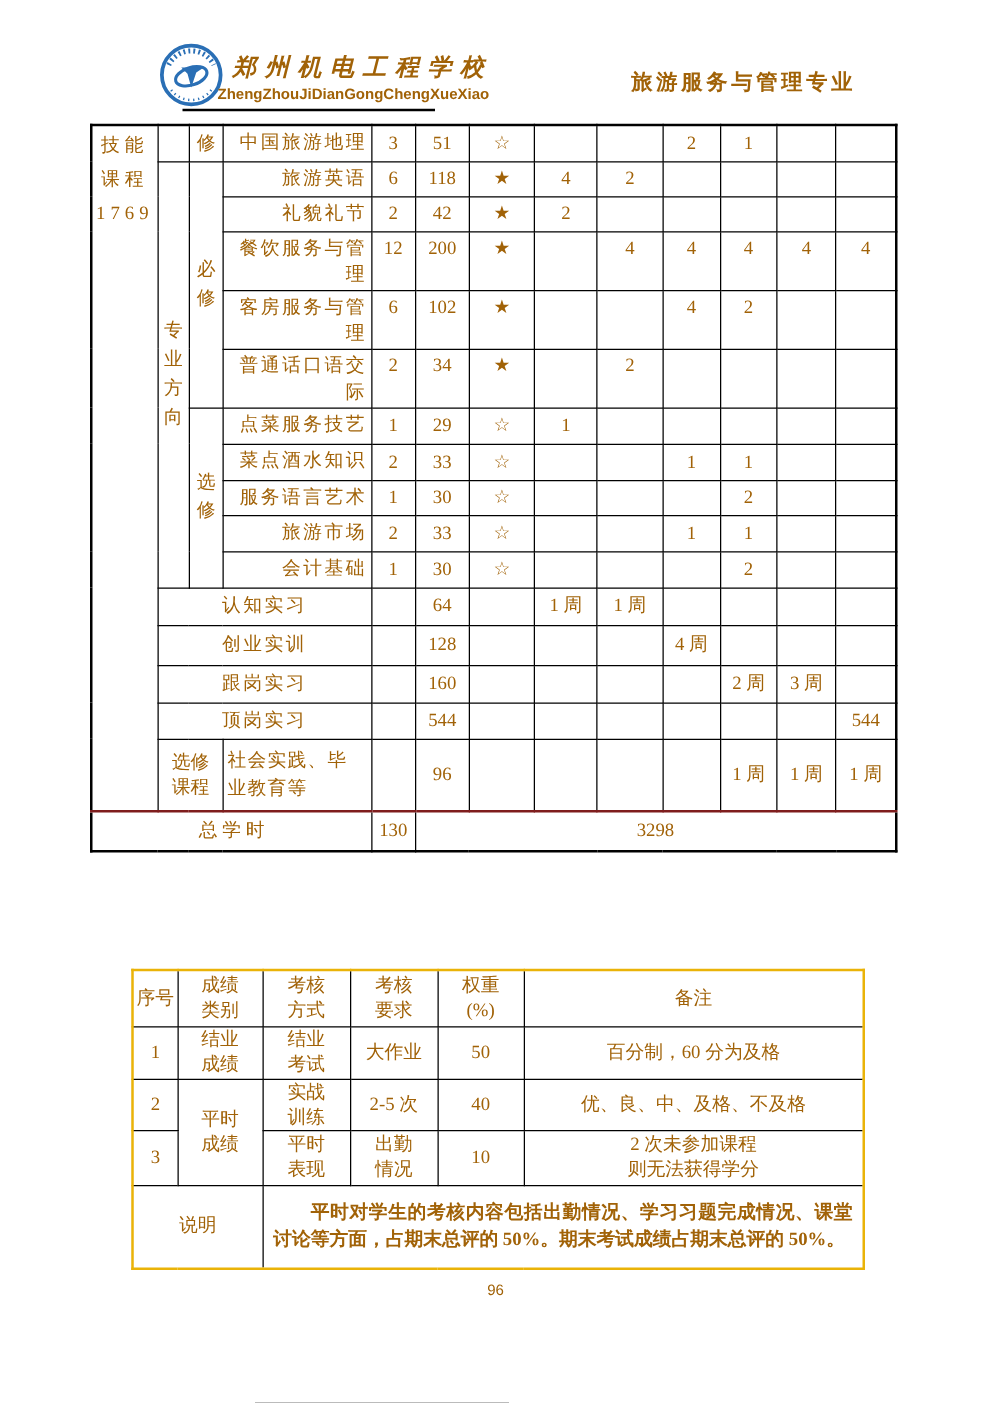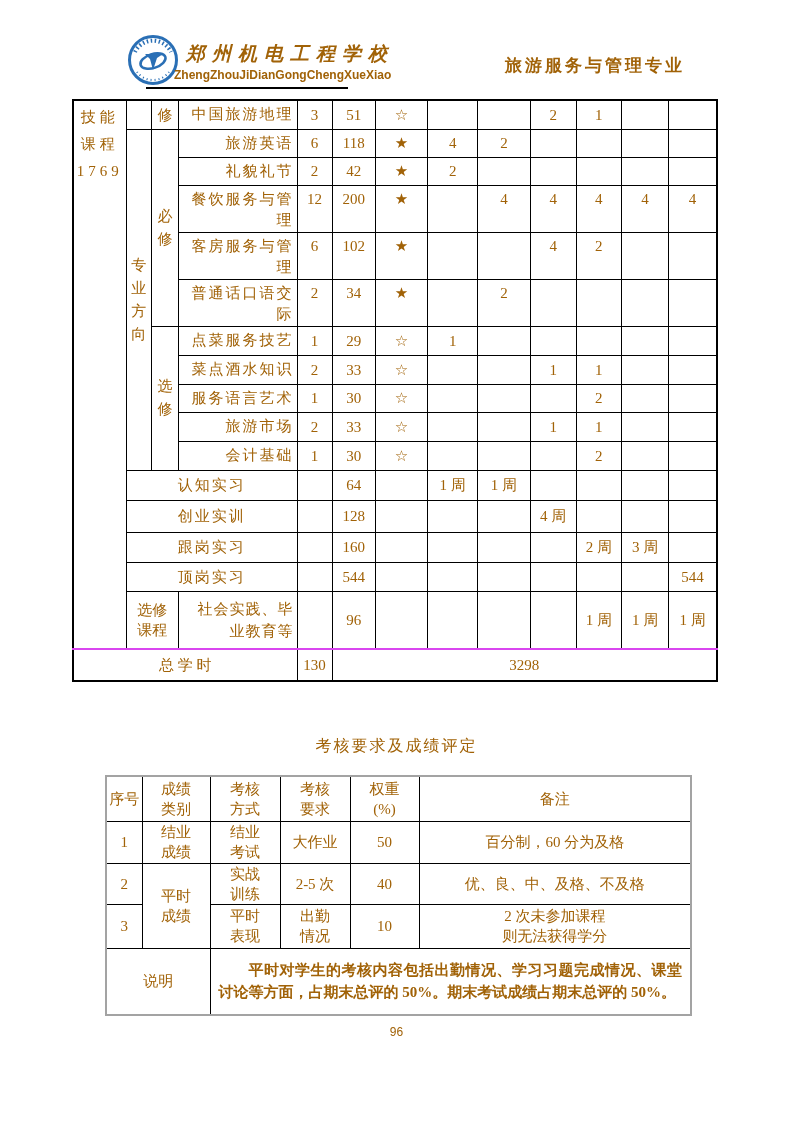--- a/index.html
+++ b/index.html
@@ -16,31 +16,31 @@
   .major{position:absolute;left:505px;top:54px;font-size:17px;font-weight:bold;letter-spacing:3px;}
 
   
   table{border-collapse:collapse;table-layout:fixed;}
   td{border:1px solid #000;text-align:center;vertical-align:middle;font-size:15px;
      padding:0;overflow:hidden;line-height:20px;}
   .pre{white-space:pre-line;}
 
   .t1{position:absolute;left:72px;top:99px;width:646px;border:2px solid #000;}
   .t1 td.name{text-align:right;padding:1px 3px;letter-spacing:2px;line-height:21px;}
-  .t1 td.name2{text-align:right;padding:1px 3px;letter-spacing:1px;line-height:22px;}
+  .t1 td.name2{text-align:left;padding:1px 3px;letter-spacing:1px;line-height:22px;}
   .t1 td.cat{vertical-align:top;padding-top:3px;line-height:27px;letter-spacing:4px;}
   .t1 td.stack{line-height:23px;letter-spacing:0;}
   .t1 tr.tall td{vertical-align:top;padding-top:3px;}
   .t1 tr.tall td.name{vertical-align:top;margin-left:16px;}
-  .t1 tr.total td{border-top:2px solid #d946ef;}
+  .t1 tr.total td{border-top:2px solid #7f1d1d;}
   .pname{letter-spacing:2px;}
   .h28{height:28px}.h29{height:29px}.h30{height:30px}.h32{height:32px}
   .h43{height:43px}.h44{height:44px}.h58{height:58px}
 
-  .t2{position:absolute;left:105px;top:775px;width:585px;border:2px solid #a3a3a3;}
+  .t2{position:absolute;left:105px;top:775px;width:585px;border:2px solid #eab308;}
   .t2 td{line-height:20px;}
   .t2 .note-text{text-align:justify;padding:3px 8px;text-indent:2em;line-height:22px;font-weight:bold;}
   .h45{height:45px}.h42{height:42px}.h38{height:38px}.h44b{height:44px}.h67{height:67px}
 
   .t2-title{position:absolute;left:0;right:0;top:736px;text-align:center;
             font-size:16px;letter-spacing:2px;}
   .page-num{position:absolute;left:0;right:0;top:1025px;text-align:center;font-size:12px;
             font-family:"Liberation Sans","DejaVu Sans",sans-serif;}
 </style>
 </head>
@@ -304,21 +304,20 @@
     </tr>
 
     <tr class="h32 total">
       <td colspan="4">总  学  时</td>
       <td>130</td>
       <td colspan="8">3298</td>
     </tr>
   </tbody>
     </table>
 
-  <div class="t2-title">考核要求及成绩评定</div>
 
   <table class="t2">
     <colgroup>
       <col style="width:36px">
         <col style="width:68px">
         <col style="width:70px">
       <col style="width:70px">
         <col style="width:69px">
         <col style="width:272px">
     </colgroup>

